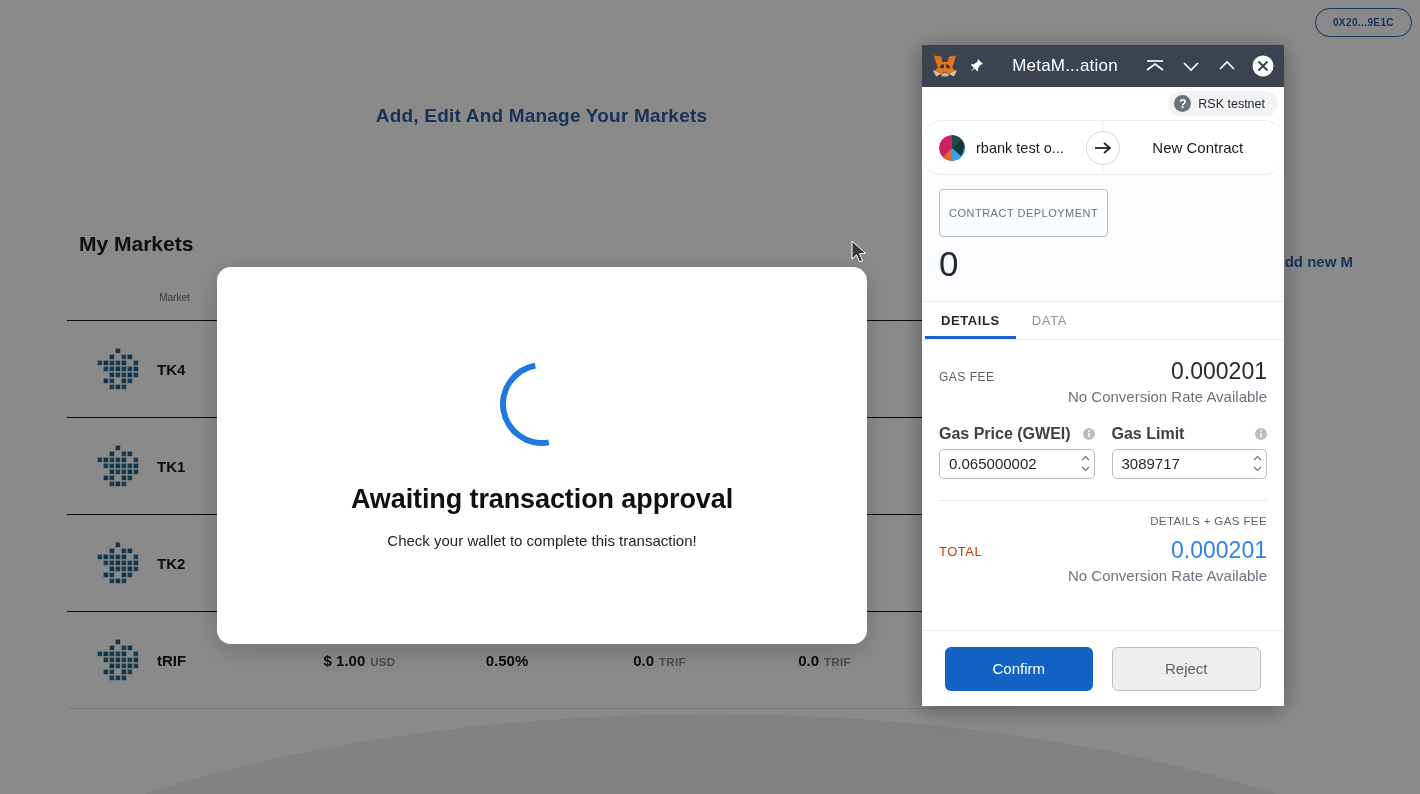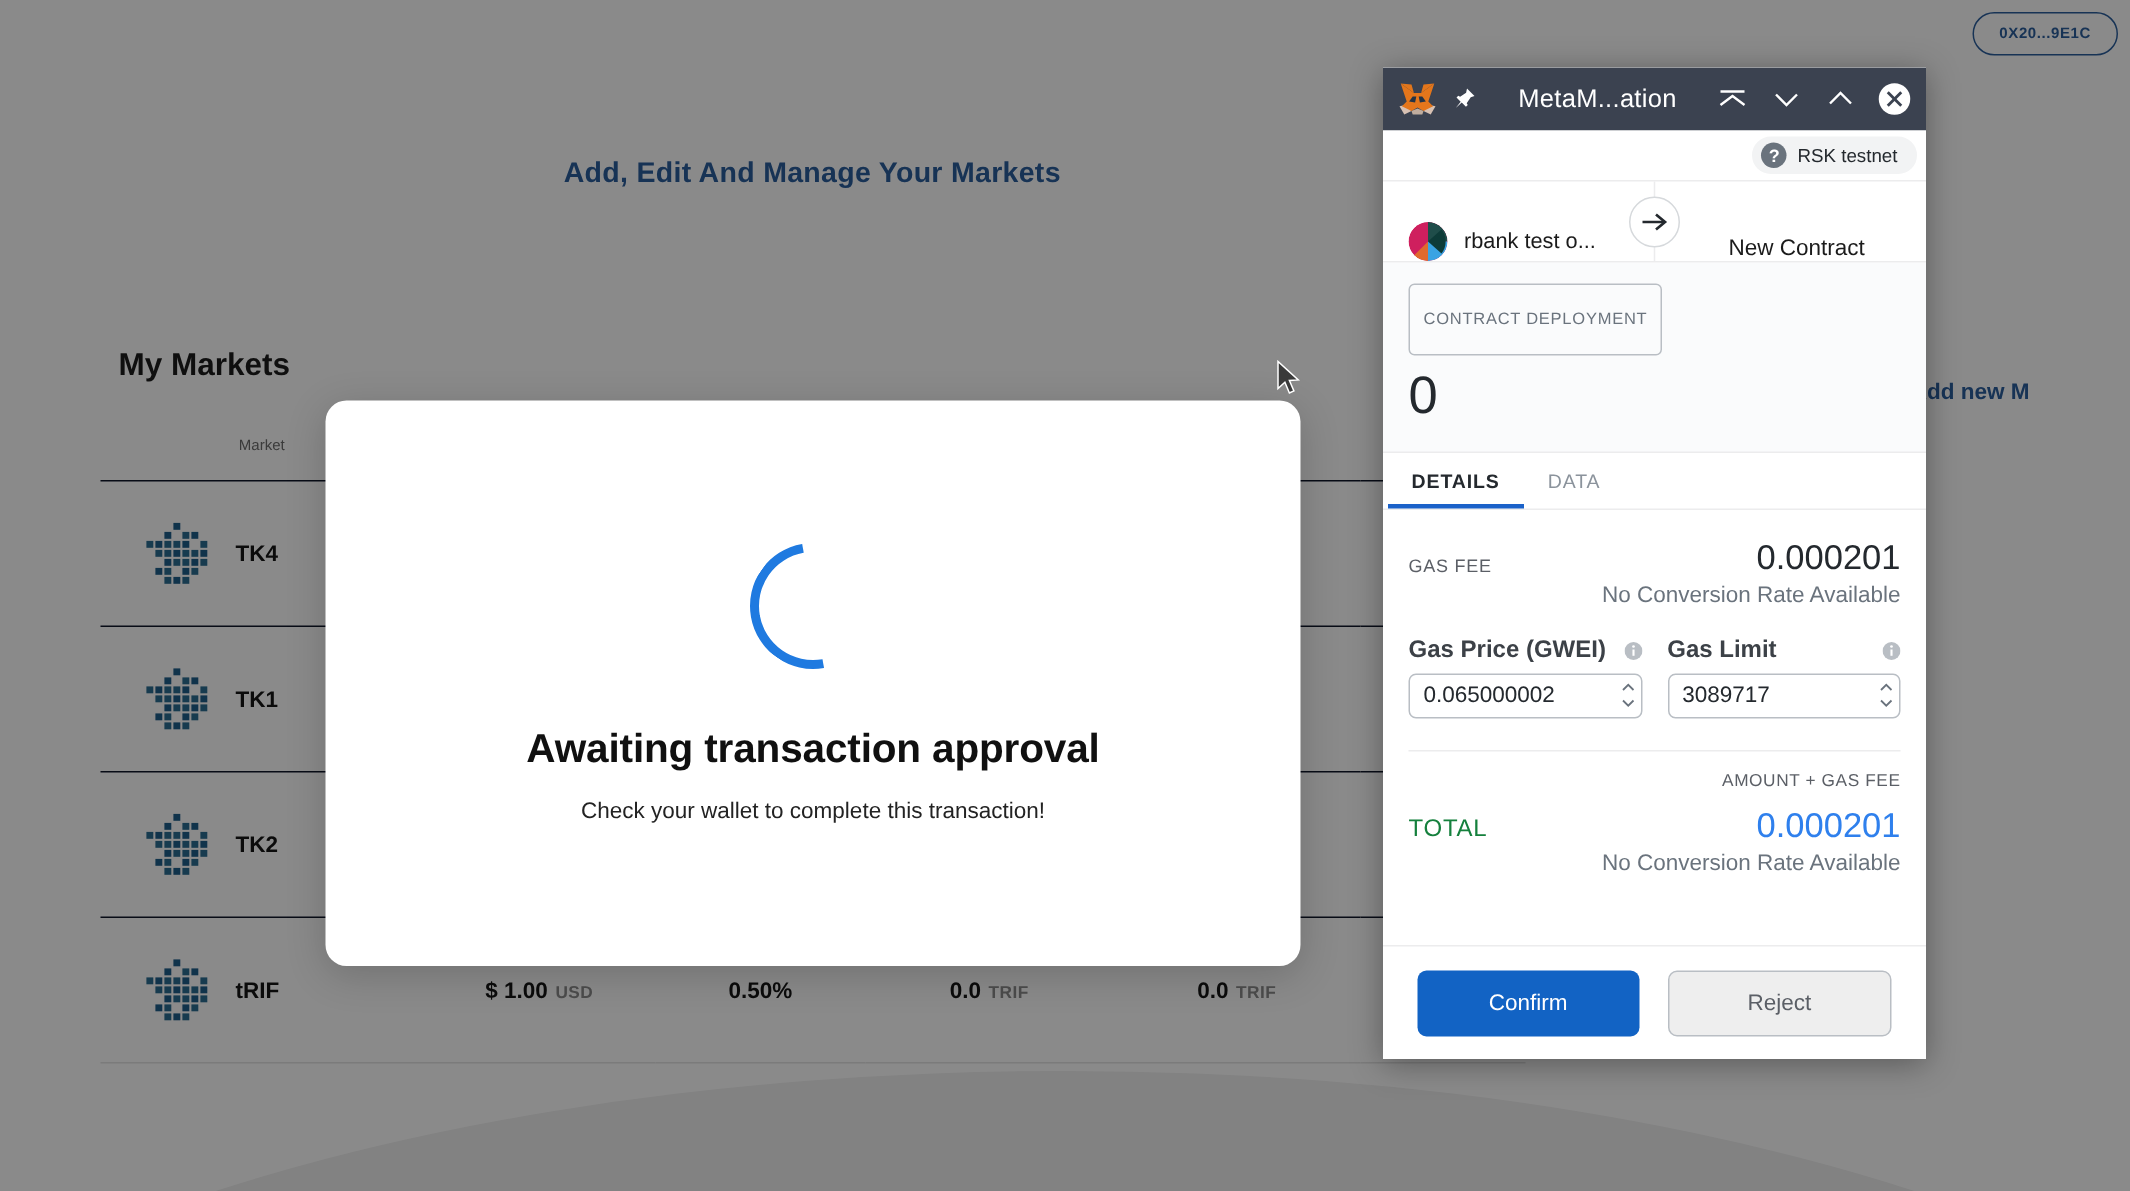--- a/index.html
+++ b/index.html
@@ -137,22 +137,23 @@
   .net-dot {
     width: 17px; height: 17px; border-radius: 50%;
     background: #6a737d; color: #fff;
     font-size: 12px; font-weight: 700;
     display: flex; align-items: center; justify-content: center;
     flex: none;
   }
 
   #mm-senders {
     height: 55px; border-top: 1px solid #ececed; border-bottom: 1px solid #ececed;
-    display: flex; align-items: flex-end; position: relative; flex: none;
+    display: flex; align-items: center; position: relative; flex: none;
     background: #fff;
+    border-radius: 20px;
   }
   .sender-side { flex: 1; display: flex; align-items: center; gap: 11px; padding-left: 17px; }
   .recv-side  { flex: 1; display: flex; align-items: center; justify-content: center; }
   .acct-avatar { width: 26px; height: 26px; border-radius: 50%; flex: none; }
   .sender-name { font-size: 14.5px; color: #1b1b1b; }
   .recv-name { font-size: 15px; color: #1b1b1b; }
   #arrow-circle {
     position: absolute; left: 50%; top: 50%;
     transform: translate(-50%,-50%);
     width: 34px; height: 34px; border-radius: 50%;
@@ -217,21 +218,21 @@
     background: transparent;
   }
   .stepper { display: flex; flex-direction: column; gap: 1px; padding-left: 3px; }
   .stepper svg { display: block; }
 
   .hr { height: 1px; background: #ececed; margin-top: 21px; }
 
   .total-block { padding-top: 14px; }
   .total-sub { font-size: 11.5px; color: #5b5f66; text-align: right; letter-spacing: .4px; }
   .total-row { display: flex; align-items: flex-start; margin-top: 10px; }
-  .total-label { font-size: 16px; color: #15803d; letter-spacing: .5px; padding-top: 7px; }
+  .total-label { font-size: 13px; color: #c2410c; letter-spacing: .5px; padding-top: 7px; }
   .total-right { flex: 1; text-align: right; }
   .total-amount { font-size: 23px; color: #2f80ed; }
   .total-note { font-size: 15px; color: #6a737d; margin-top: 3px; }
 
   #mm-actions {
     height: 76px; border-top: 1px solid #ececed;
     display: flex; align-items: center; gap: 19px;
     padding: 0 23px; flex: none; background: #fff;
   }
   #reject-btn {
@@ -588,21 +589,21 @@
               </svg>
             </span>
           </div>
         </div>
       </div>
 
       <div class="hr"></div>
     </div>
 
     <div class="total-block">
-      <div class="total-sub">AMOUNT + GAS FEE</div>
+      <div class="total-sub">DETAILS + GAS FEE</div>
       <div class="total-row">
         <div class="total-label">TOTAL</div>
         <div class="total-right">
           <div class="total-amount">0.000201</div>
           <div class="total-note">No Conversion Rate Available</div>
         </div>
       </div>
     </div>
   </div>
 

